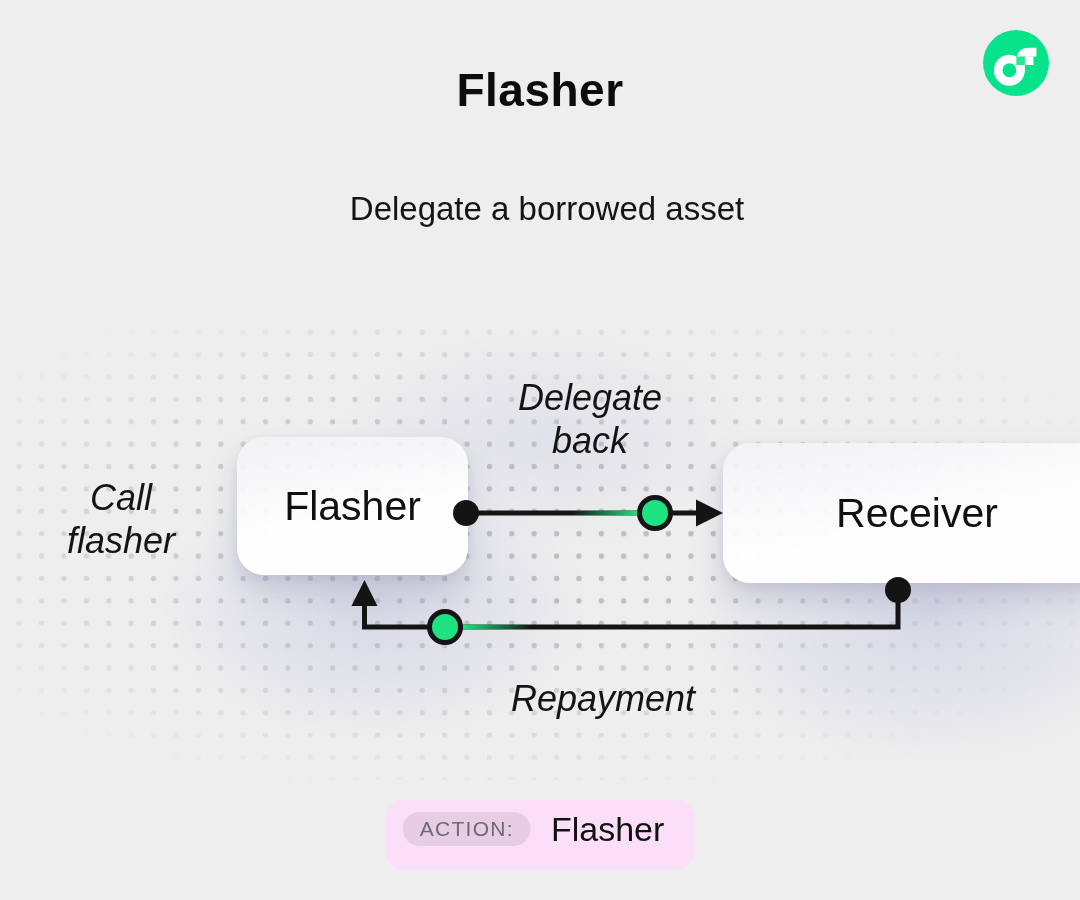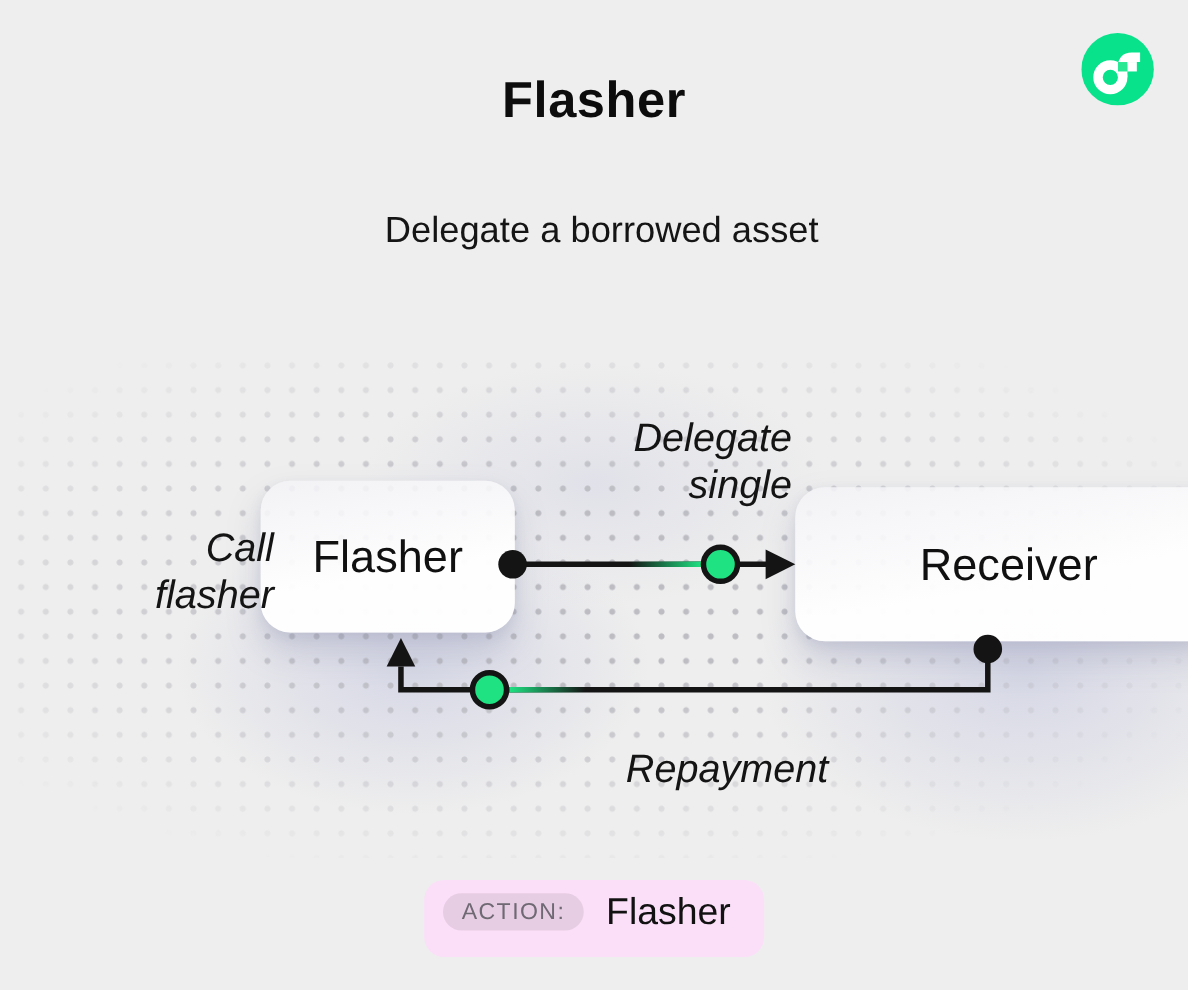--- a/index.html
+++ b/index.html
@@ -55,22 +55,22 @@
     box-shadow:0 16px 30px rgba(125,128,165,0.28),0 4px 10px rgba(125,128,165,0.12);
     font-size:41px;color:#101010;
   }
   .node-flasher{left:237px;top:437px;width:231px;height:138px;}
   .node-receiver{left:723px;top:443px;width:388px;height:140px;line-height:51px;}
   .connectors{position:absolute;left:0;top:0;width:1080px;height:900px;pointer-events:none;}
   .edge-label{
     position:absolute;text-align:center;font-style:italic;
     font-size:36px;line-height:43px;color:#141414;
   }
-  .edge-label span{display:block;text-align:right;}
-  .label-call{left:29px;top:476px;width:220px;}
+  .edge-label span{display:block;}
+  .label-call{left:11px;top:476px;width:220px;}
   .label-delegate{left:460px;top:376px;width:260px;}
   .label-repayment{left:453px;top:677px;width:300px;}
   .action-badge{
     position:absolute;left:50%;top:800px;transform:translateX(-50%);
     height:58px;border-radius:18px;background:var(--badge-bg);
     display:flex;align-items:center;padding:0 30px 12px 17px;gap:20px;white-space:nowrap;
   }
   .action-pill{
     background:var(--pill-bg);border-radius:999px;padding:5px 17px;
     font-size:21px;letter-spacing:1.3px;font-weight:500;color:#6E6973;
@@ -133,21 +133,21 @@
     <circle cx="445" cy="627" r="15.5" style="fill:var(--green);stroke:var(--line)" stroke-width="5"></circle>
   </svg>
 
   <div class="edge-label label-call">
     <span>Call</span>
     <span>flasher</span>
   </div>
 
   <div class="edge-label label-delegate">
     <span>Delegate</span>
-    <span>single</span>
+    <span>back</span>
   </div>
 
   <div class="edge-label label-repayment">
     <span>Repayment</span>
   </div>
 
   <div class="action-badge">
     <span class="action-pill">ACTION:</span>
     <span class="action-value">Flasher</span>
   </div>

